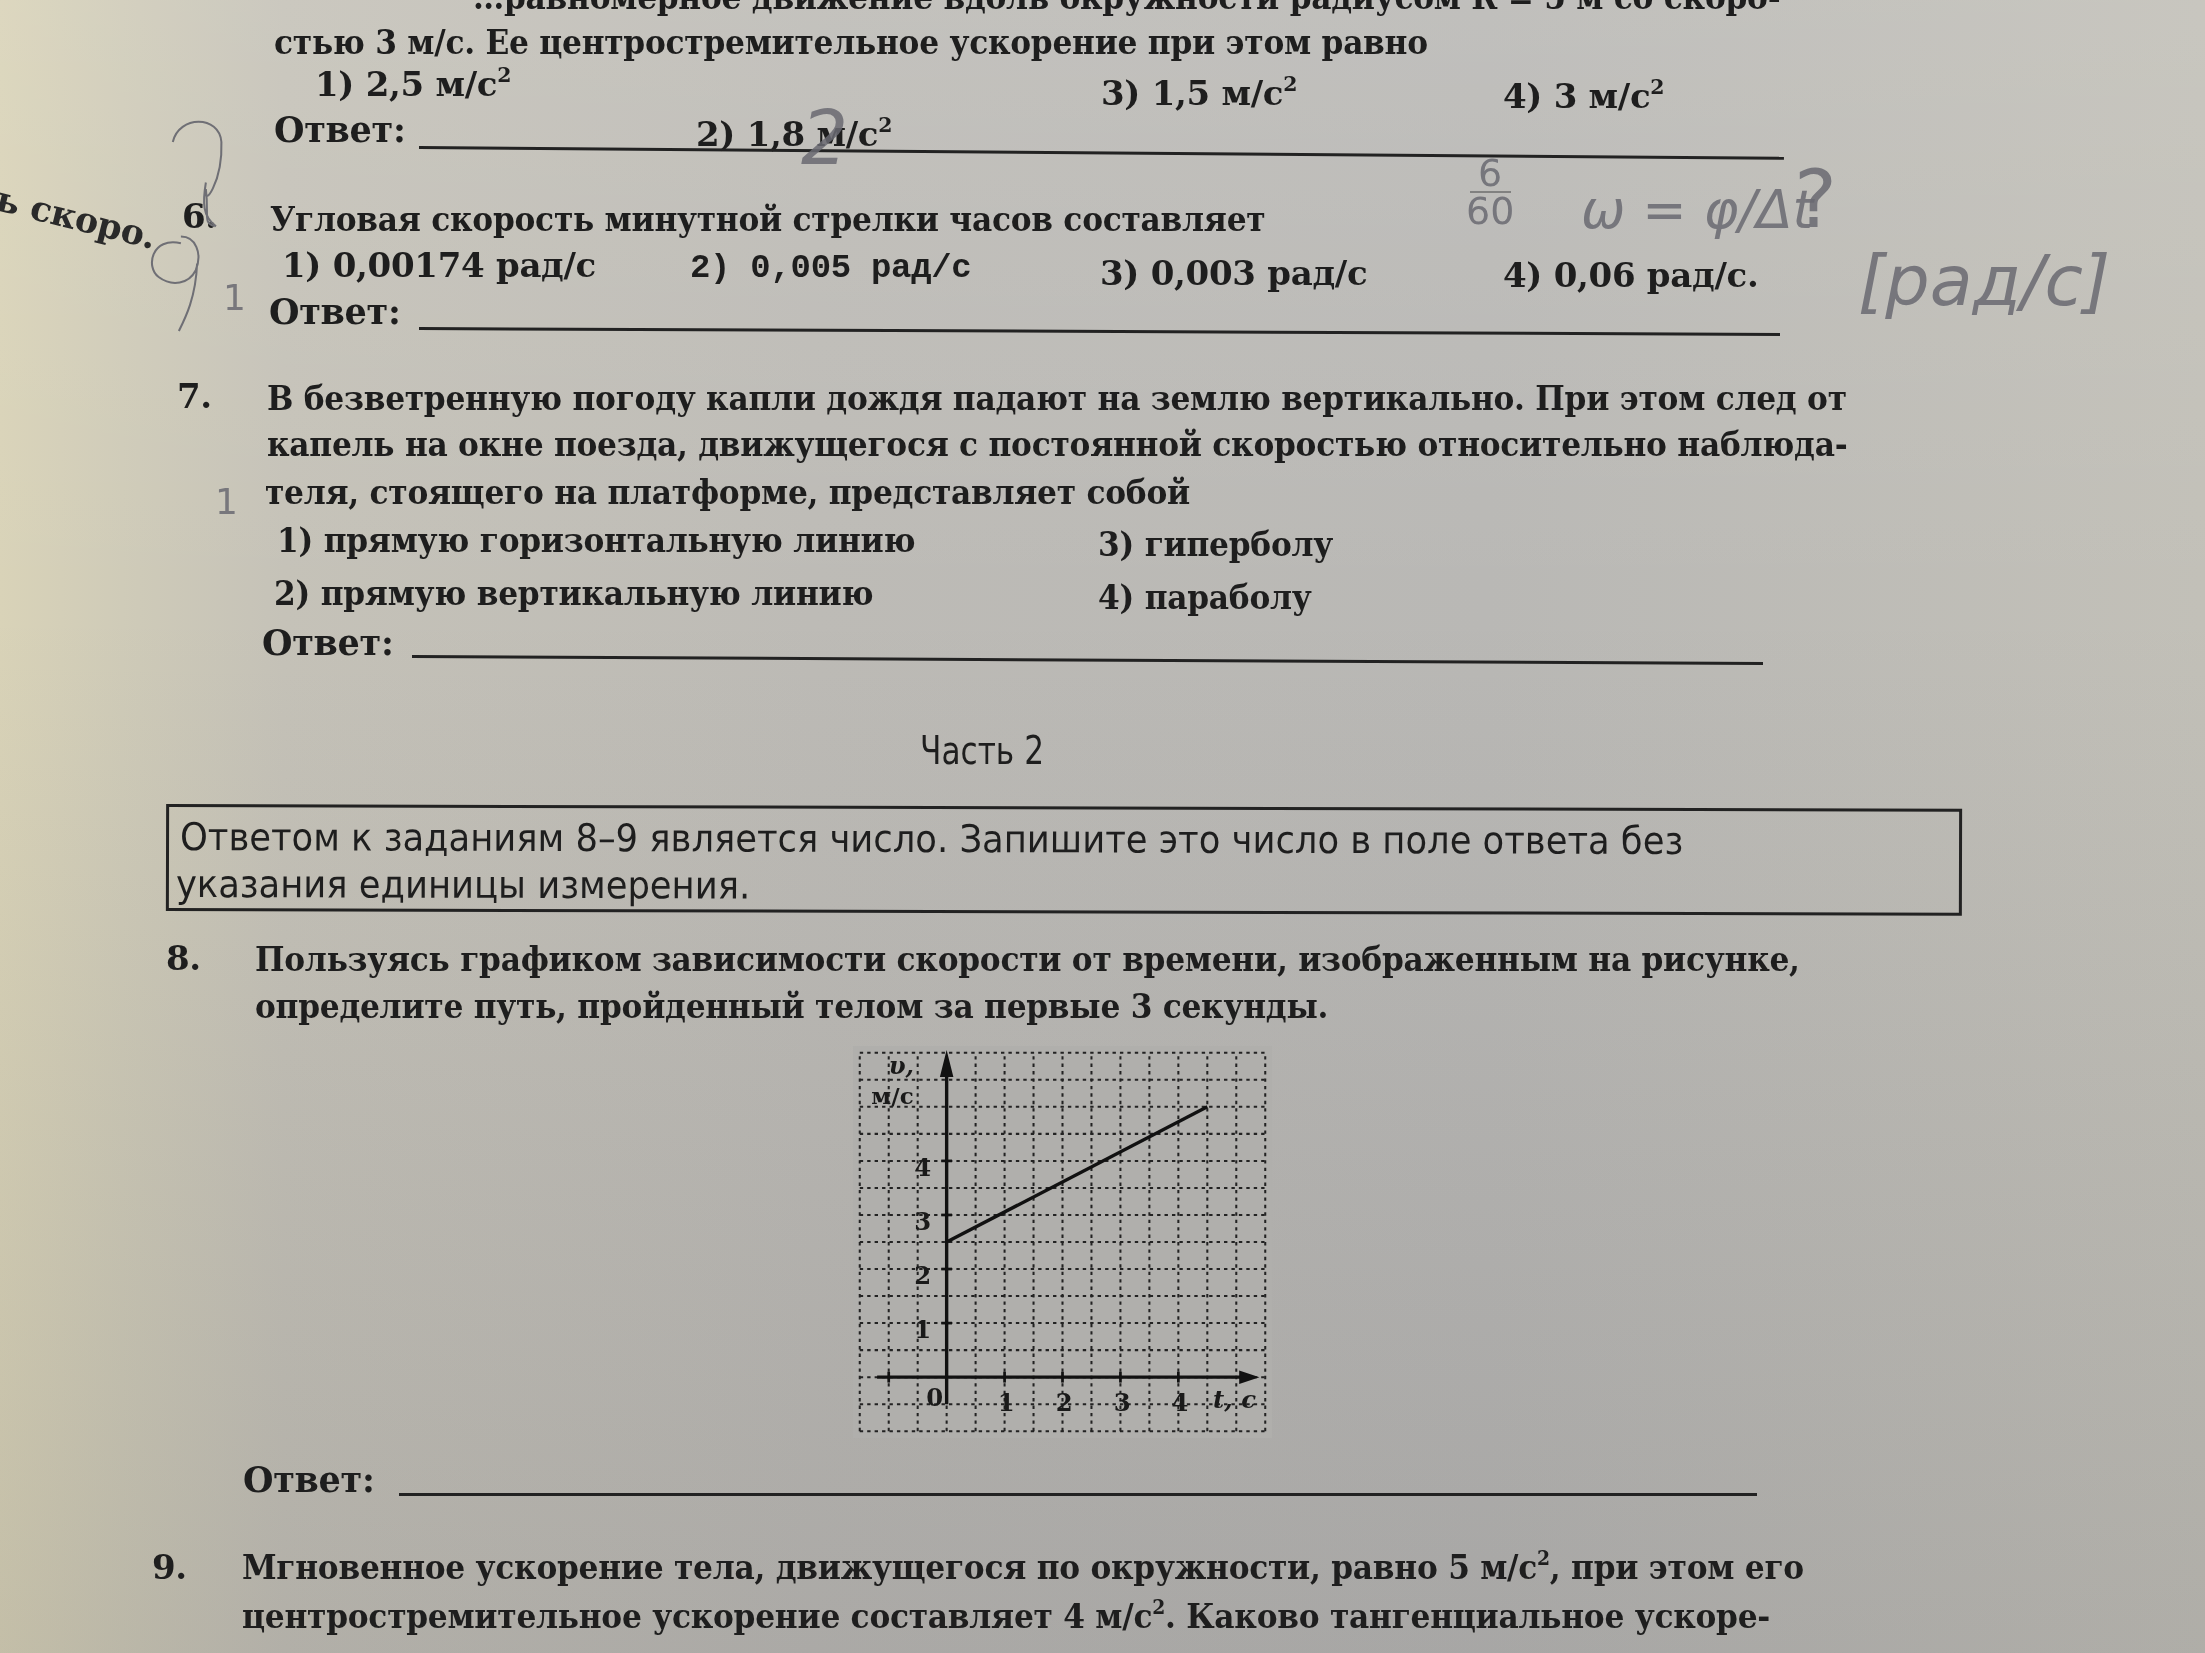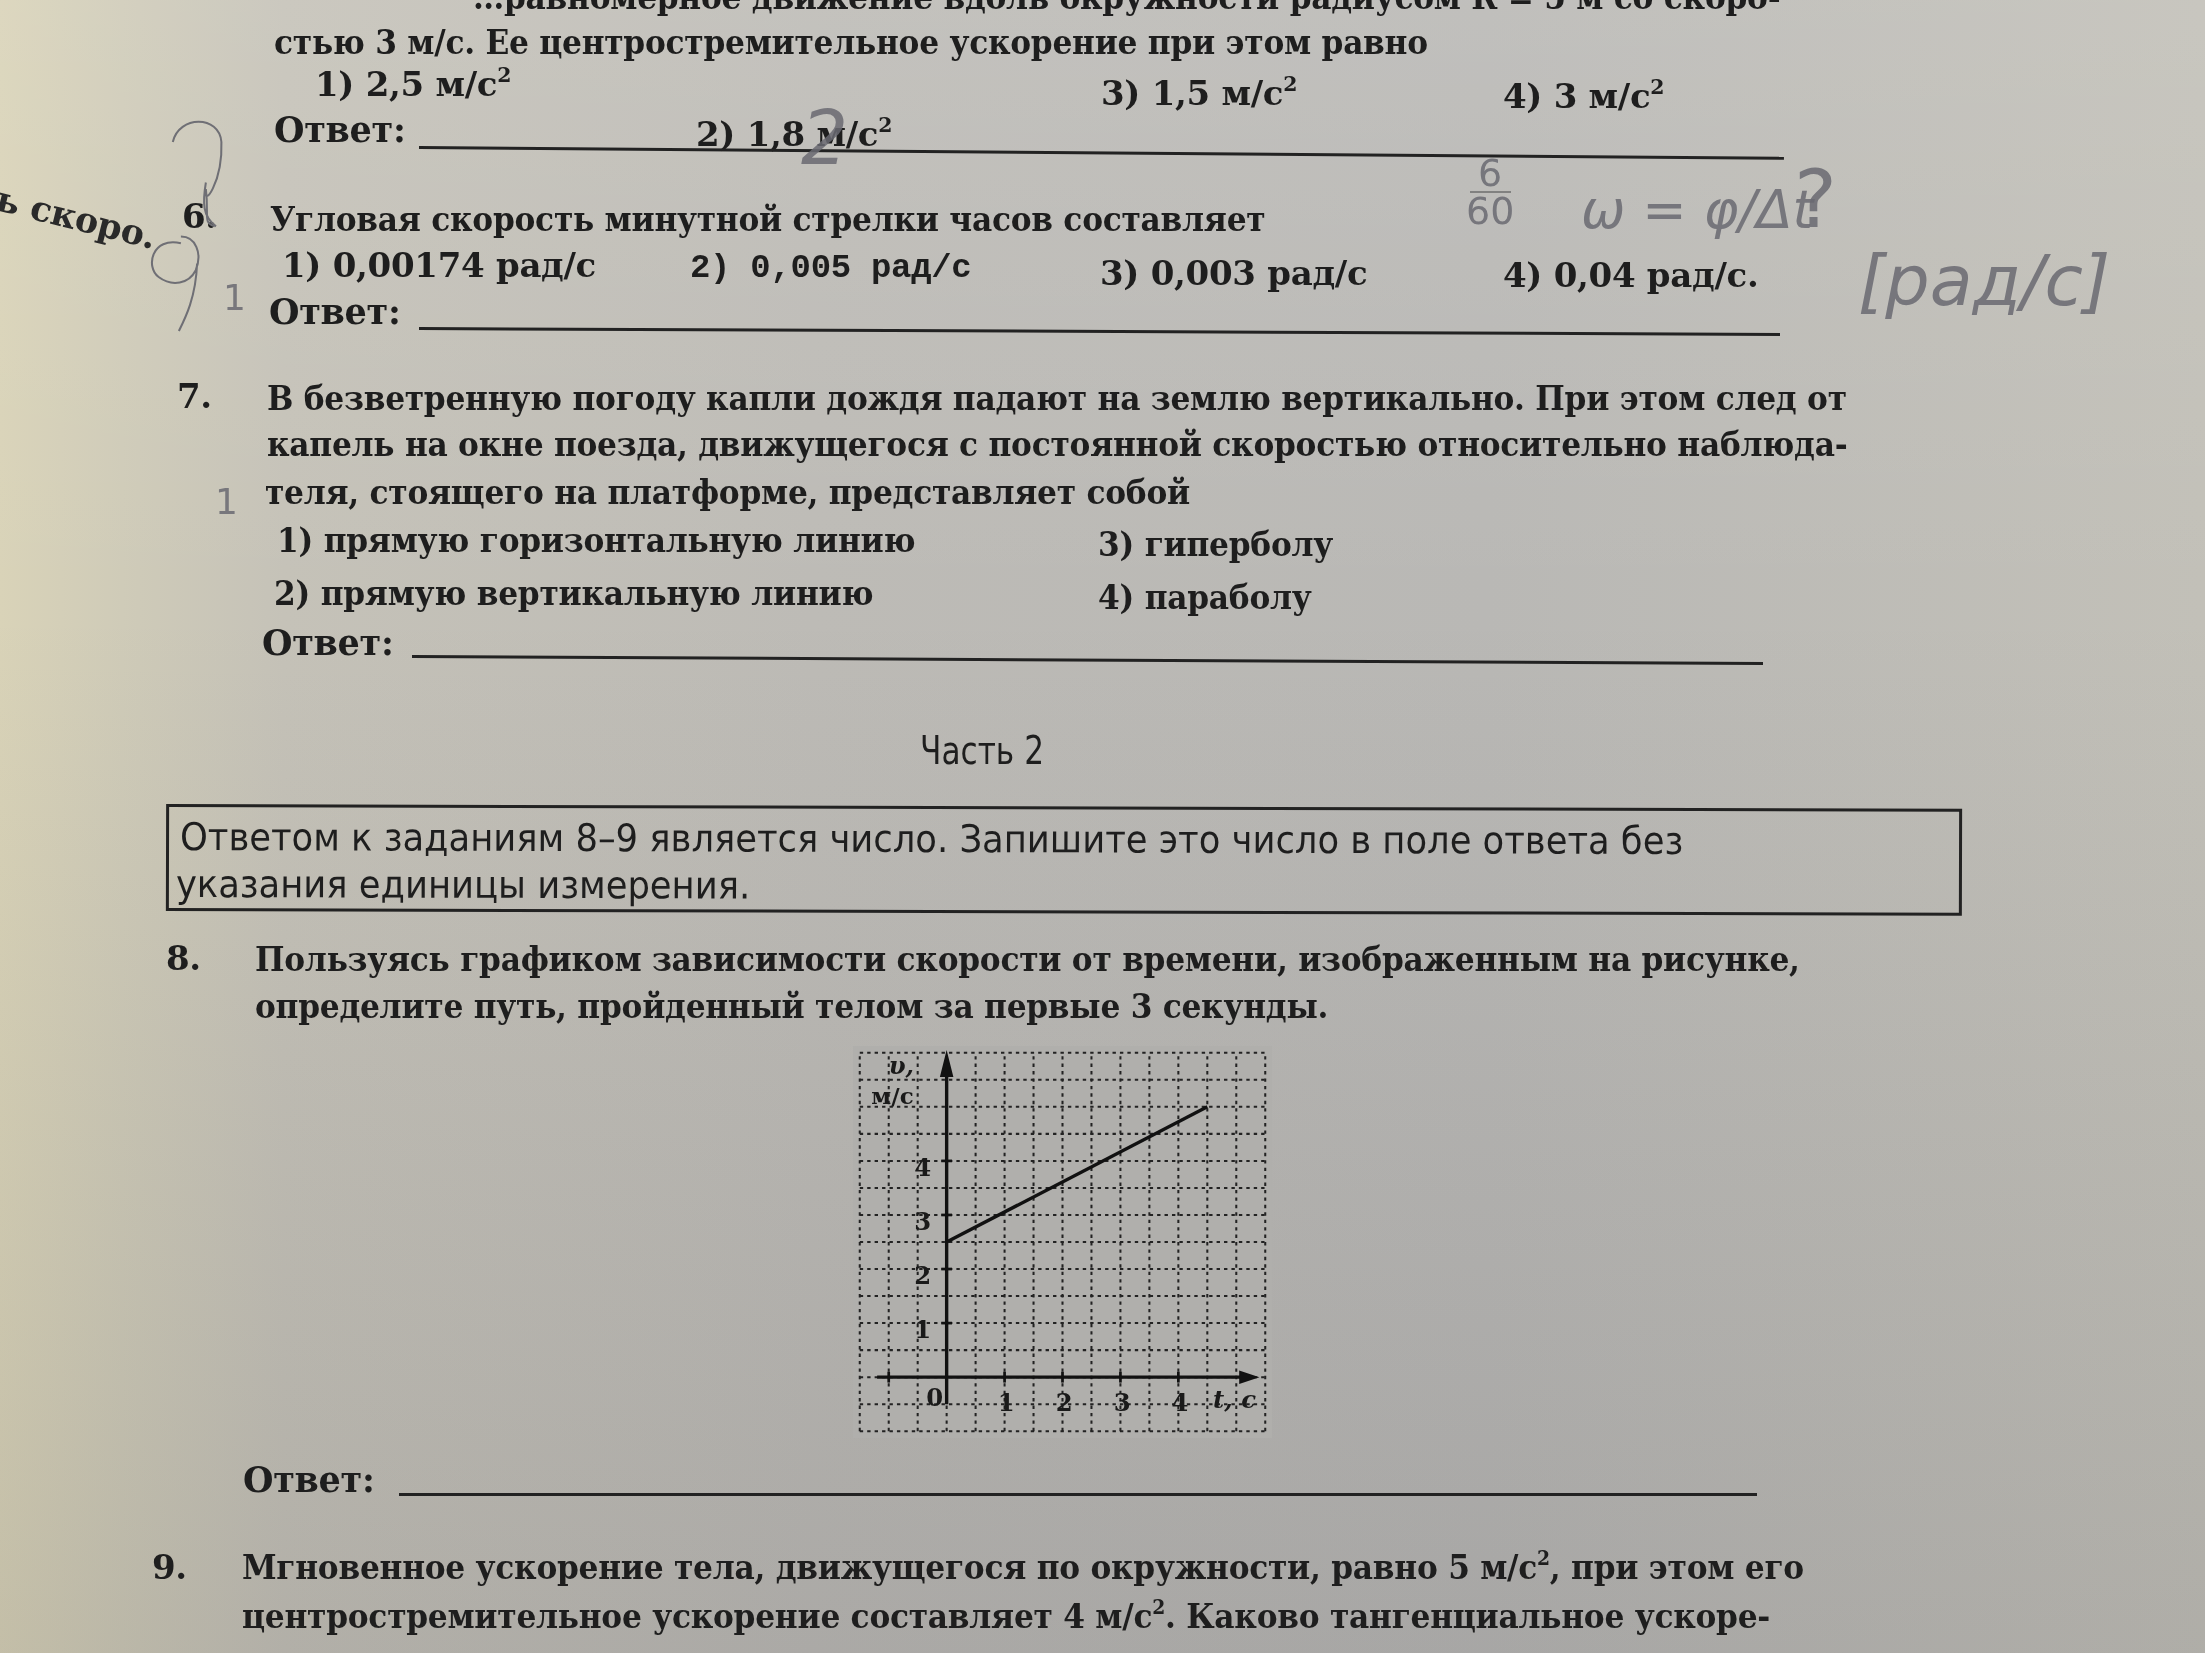--- a/index.html
+++ b/index.html
@@ -66,21 +66,21 @@
 <div class="abs serif" style="left:690px; top:249px;font-family:Liberation Mono, monospace;">
   <span>2)</span>
   <span>0,005 рад/с</span>
 </div>
 <div class="abs serif" style="left:1100px; top:253px;">
   <span>3)</span>
   <span>0,003 рад/с</span>
 </div>
 <div class="abs serif" style="left:1503px; top:255px;">
   <span>4)</span>
-  <span>0,04 рад/с.</span>
+  <span>0,06 рад/с.</span>
 </div>
 
 <div class="abs serif ans-label" style="left:269px; top:291px;">Ответ:</div>
 <div class="rule" style="left:419px; top:327px; width:1361px; transform: rotate(0.25deg); transform-origin:left;"></div>
 
 <div class="hand" style="left:1466px; top:155px; font-size:38px; text-align:center; line-height:36px;">
   <div>6</div>
   <div style="border-top:2px solid #777; width:41px; margin:0 auto;"></div>
   <div style="font-size:38px;">60</div>
 </div>

